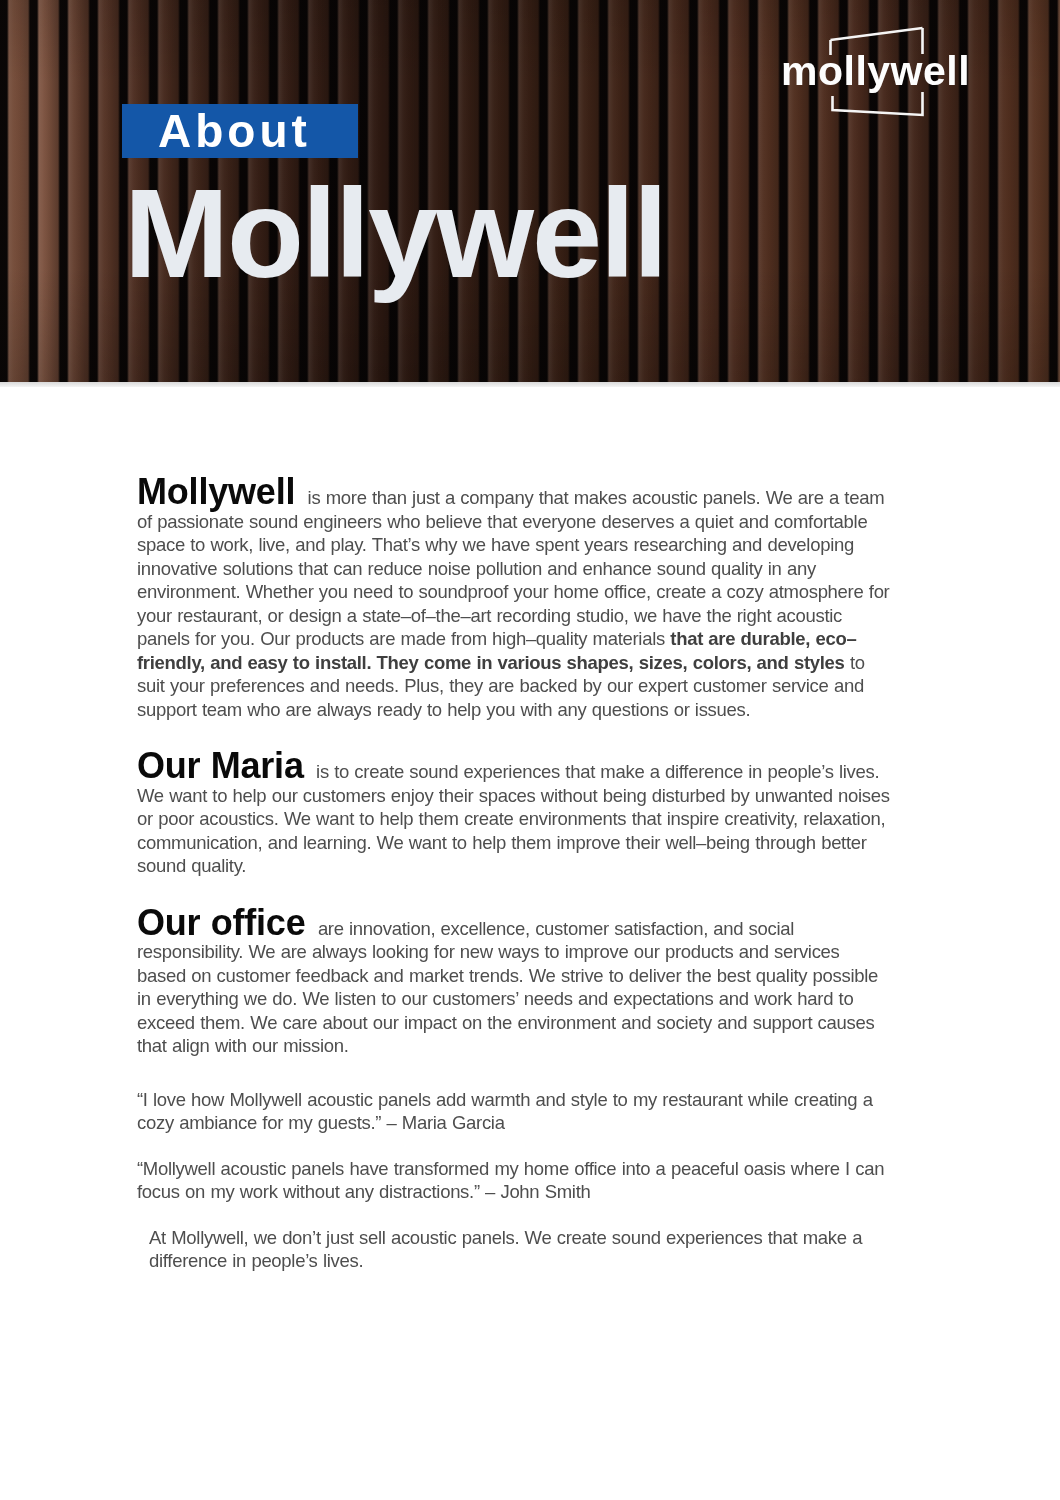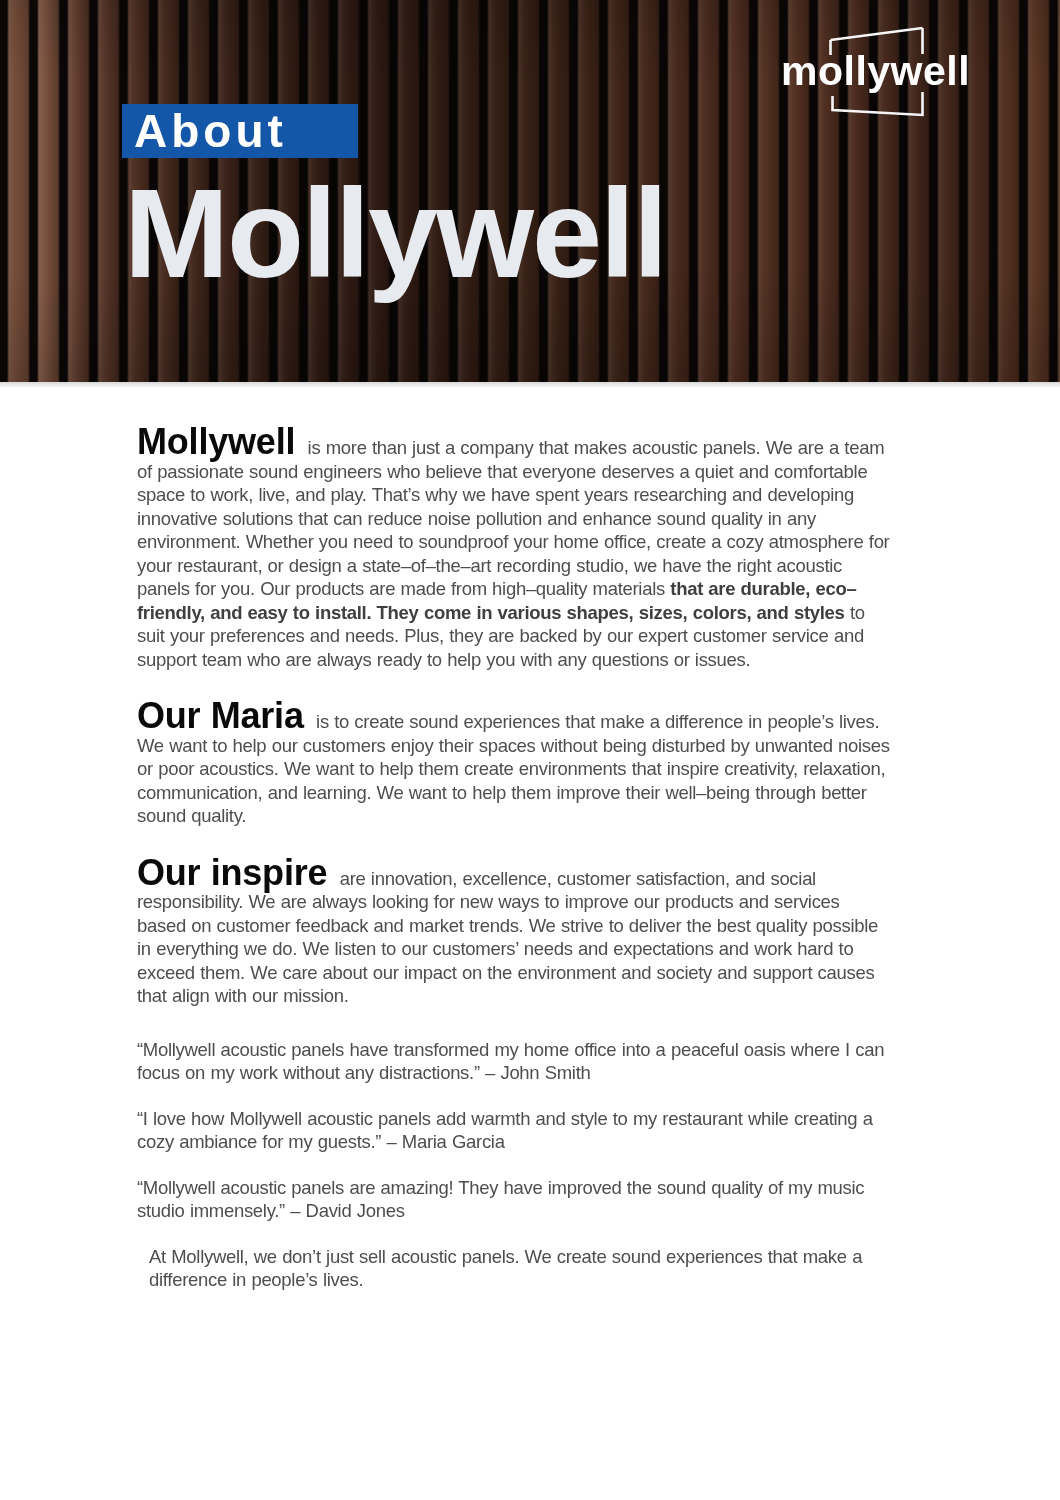--- a/index.html
+++ b/index.html
@@ -23,38 +23,38 @@
         #3f251a 18%, #351e15 26%, #2f1a12 36%, #351e14 46%,
         #3c2216 55%, #46281b 62%, #4f2d1f 69%, #523020 74%,
         #4a2a1d 81%, #40251a 87%, #46281b 92%, #553120 96%, #5f3926 100%);
   }
   .hero-edge{position:absolute;left:0;top:382px;width:1060px;height:5px;
     background:linear-gradient(180deg,#d9d9d9,#f4f4f4);}
 
   .kicker{
     position:absolute;left:122px;top:104px;width:236px;height:54px;
     background:#1457a8;color:#ffffff;box-sizing:border-box;
-    display:flex;align-items:center;padding-left:12px;
+    display:flex;align-items:center;padding-left:36px;
     font-size:46px;font-weight:600;letter-spacing:4px;line-height:1;
   }
   .hero-title{
     position:absolute;left:124px;top:168px;
     font-size:126px;font-weight:700;letter-spacing:-2px;line-height:1.05;
     color:#e7ebf0;white-space:nowrap;
   }
   .logo{position:absolute;left:775px;top:14px;width:210px;height:118px;}
   .logo svg{display:block;width:210px;height:118px;}
   .logo path{stroke:#f5f5f5;stroke-width:2.6;fill:none;stroke-linecap:butt;stroke-linejoin:miter;}
   .logo text{fill:#fdfdfd;font-family:"Liberation Sans","DejaVu Sans",sans-serif;
     font-size:41px;font-weight:700;letter-spacing:0.5px;}
 
   
   .content{
     position:absolute;left:0;top:387px;width:1060px;box-sizing:border-box;
-    padding:40px 0 0 137px;
+    padding:90px 0 0 137px;
   }
   .section,.quote,.closing{
     width:755px;margin:0 0 30px 0;
     font-size:18.5px;line-height:23.5px;color:#4e4e4e;
     letter-spacing:-0.3px;word-spacing:0.5px;
   }
   .lead{
     font-size:36px;line-height:30px;font-weight:600;color:#0a0a0a;
     letter-spacing:-0.2px;margin-right:7px;
   }
@@ -92,25 +92,24 @@
       <span class="emph">that are durable, eco–friendly, and easy to install. They come in various shapes, sizes, colors, and styles</span>
       <span>to suit your preferences and needs. Plus, they are backed by our expert customer service and support team who are always ready to help you with any questions or issues.</span>
     </p>
 
     <p class="section">
       <span class="lead">Our Maria</span>
       <span>is to create sound experiences that make a difference in people’s lives. We want to help our customers enjoy their spaces without being disturbed by unwanted noises or poor acoustics. We want to help them create environments that inspire creativity, relaxation, communication, and learning. We want to help them improve their well–being through better sound quality.</span>
     </p>
 
     <p class="section">
-      <span class="lead">Our inspire</span>
+      <span class="lead">Our office</span>
       <span>are innovation, excellence, customer satisfaction, and social responsibility. We are always looking for new ways to improve our products and services based on customer feedback and market trends. We strive to deliver the best quality possible in everything we do. We listen to our customers’ needs and expectations and work hard to exceed them. We care about our impact on the environment and society and support causes that align with our mission.</span>
     </p>
 
 
+    <p class="quote">“I love how Mollywell acoustic panels add warmth and style to my restaurant while creating a cozy ambiance for my guests.” – Maria Garcia</p>
     <p class="quote">“Mollywell acoustic panels have transformed my home office into a peaceful oasis where I can focus on my work without any distractions.” – John Smith</p>
-    <p class="quote">“I love how Mollywell acoustic panels add warmth and style to my restaurant while creating a cozy ambiance for my guests.” – Maria Garcia</p>
-    <p class="quote">“Mollywell acoustic panels are amazing! They have improved the sound quality of my music studio immensely.” – David Jones</p>
 
     <p class="closing">At Mollywell, we don’t just sell acoustic panels. We create sound experiences that make a difference in people’s lives.</p>
 
   </main>
 </div>
 
 </body></html>

